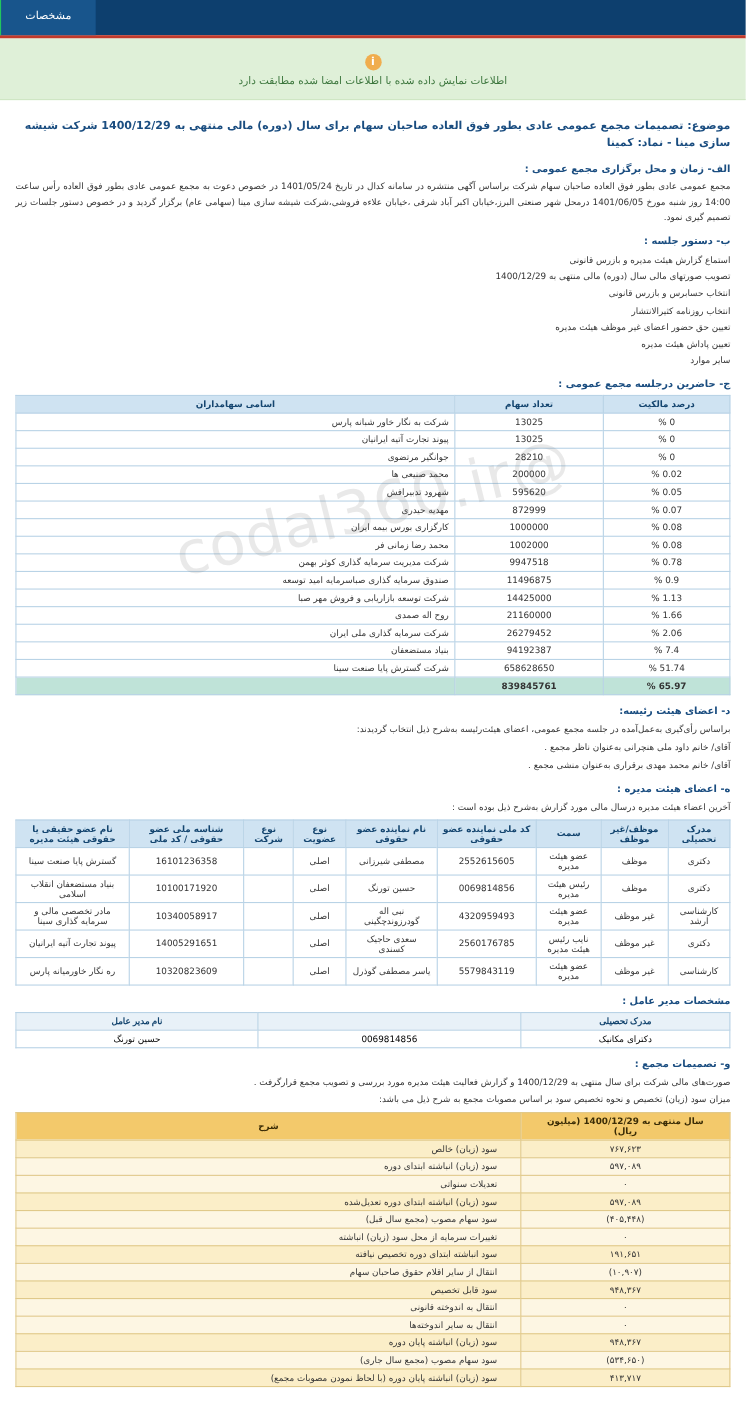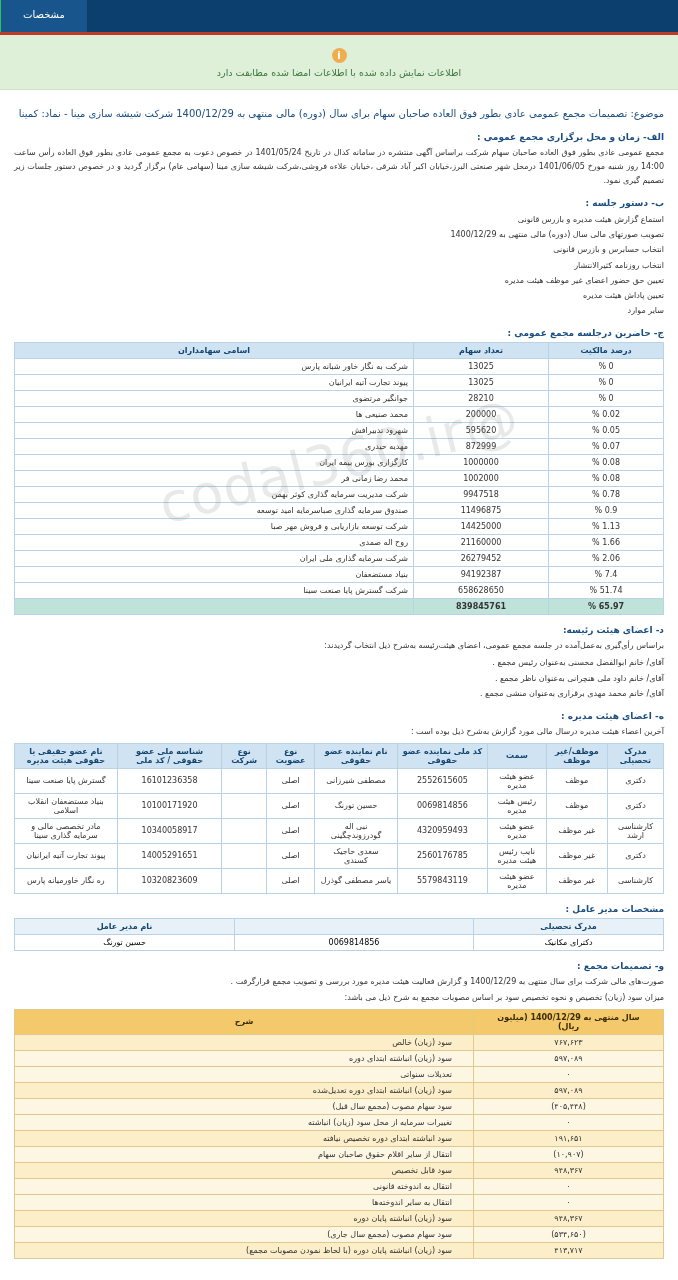--- a/index.html
+++ b/index.html
@@ -48,21 +48,21 @@
     text-align: center;
     font-weight: bold;
     margin-bottom: 4px;
   }
   .notice .txt { font-size: 9.5px; color: #3c763d; display: block; }
 
   .content { padding: 10px 14px 4px 14px; }
 
   .doc-title {
     font-size: 10px;
-    font-weight: normal;
+    font-weight: bold;
     color: #1a4d80;
     text-align: right;
     margin: 6px 0 8px 0;
     line-height: 1.6;
   }
   .sect-head {
     font-size: 9px;
     font-weight: bold;
     color: #1a4d80;
     text-align: right;
@@ -116,21 +116,21 @@
   table.fin td.label { text-align: right; background: #fdf6e3; color: #333; }
   table.fin td.val { text-align: center; background: #fdf6e3; color: #333; width: 190px; }
   table.fin tr.alt td { background: #fbeec8; }
 
   
   table.board th { background: #cfe3f2; }
   table.board td { text-align: center; }
 
   
   table.mgr td { border: 1px solid #b9d3e6; font-size: 8px; padding: 3px 6px; }
-  table.mgr td.hd { background: #e8f1f8; text-align: center; color: #14456f; font-weight: bold; }
+  table.mgr td.hd { background: #e8f1f8; text-align: center; color: #14456f; font-weight: bold; font-family: Liberation Serif, serif; }
 
   
   .watermark {
     position: absolute;
     left: 0; right: 0;
     top: 430px;
     text-align: center;
     font-size: 54px;
     color: rgba(120,120,120,0.16);
     transform: rotate(-14deg);
@@ -265,21 +265,20 @@
           <td class="c">65.97 %</td>
           <td class="c">839845761</td>
           <td class="r"></td>
         </tr>
       </tbody>
     </table>
 
     <div class="sect-head">د- اعضای هیئت رئیسه:</div>
     <p class="para">براساس رأی‌گیری به‌عمل‌آمده در جلسه مجمع عمومی، اعضای هیئت‌رئیسه به‌شرح ذیل انتخاب گردیدند:</p>
     <div class="bullets">
-      <div class="line-item">آقای/ خانم  ابوالفضل محسنی  به‌عنوان رئیس مجمع .</div>
       <div class="line-item">آقای/ خانم  داود ملی هنچرانی  به‌عنوان ناظر مجمع .</div>
       <div class="line-item">آقای/ خانم  محمد مهدی برقراری  به‌عنوان منشی مجمع .</div>
     </div>
 
     <div class="sect-head">ه- اعضای هیئت مدیره :</div>
     <p class="para">آخرین اعضاء هیئت مدیره درسال مالی مورد گزارش به‌شرح ذیل بوده است :</p>
 
     <table class="grid board">
       <thead>
         <tr>

